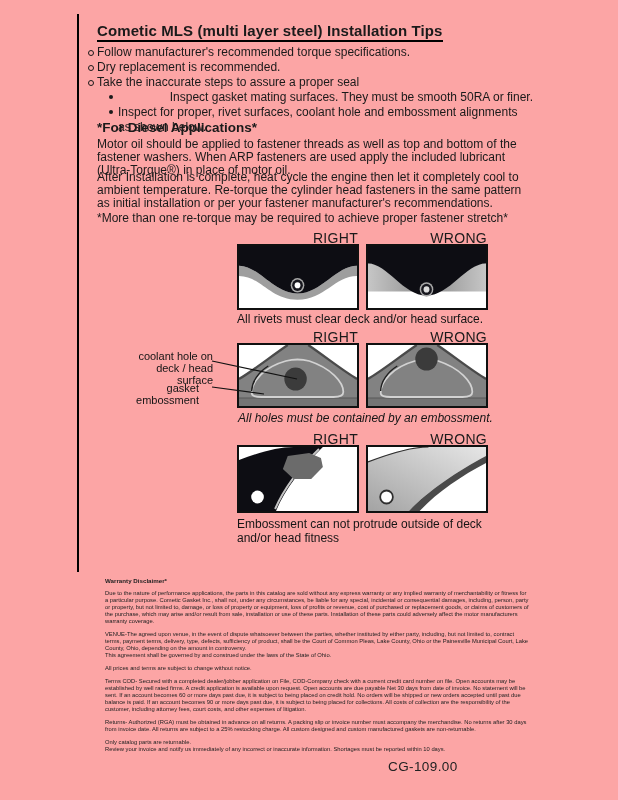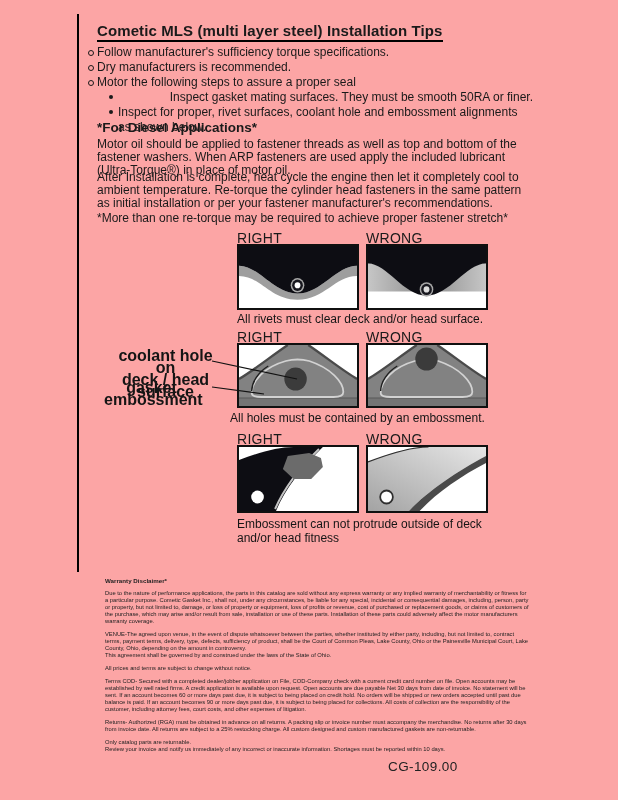--- a/index.html
+++ b/index.html
@@ -14,27 +14,27 @@
   }
   .bullets{position:absolute;left:88px;top:45px;width:445px;font-size:12px;line-height:15px;}
   .brow{display:flex;align-items:flex-start;}
   .brow .glyph{flex:0 0 9px;display:flex;}
   .b-circle{width:4px;height:4px;border:1px solid #1a1a1a;border-radius:50%;margin-top:4.5px;}
   .b-dot{width:4px;height:4px;background:#1a1a1a;border-radius:50%;margin-top:5px;}
   .sub{margin-left:21px;justify-content:space-between;}
   .diesel-h{position:absolute;left:97px;top:120px;font-size:13.5px;font-weight:bold;}
   .para{position:absolute;left:97px;width:436px;font-size:12px;line-height:13px;}
   .p1{top:138px;} .p2{top:171px;} .p3{top:212px;}
-  .rw-label{position:absolute;width:121px;text-align:left;font-size:14px;color:#1a1a1a;letter-spacing:.3px;}
+  .rw-label{position:absolute;width:121px;text-align:right;font-size:14px;color:#1a1a1a;letter-spacing:.3px;}
   .dbox{
     position:absolute;width:122px;box-sizing:border-box;border:2px solid #101010;background:#fff;
   }
   .dbox svg{display:block;width:100%;height:100%;}
   .caption{position:absolute;font-size:12px;line-height:14px;color:#151515;}
-  .dlabel{position:absolute;width:95px;text-align:center;font-size:16px;line-height:12px;color:#151515;font-weight:bold;}
+  .dlabel{position:absolute;width:95px;text-align:right;font-size:11px;line-height:12px;color:#151515;}
   .leaders{position:absolute;left:210px;top:345px;width:95px;height:55px;z-index:5;}
   .warranty{position:absolute;left:105px;top:577px;width:424px;font-size:5.8px;line-height:7px;color:#222;}
   .warranty .wh{font-weight:bold;margin-bottom:6px;font-size:6.2px;}
   .warranty p{margin:0 0 6px 0;}
   .warranty p.tight{margin-bottom:0;}
   .footer-code{position:absolute;left:388px;top:759px;font-size:13.5px;letter-spacing:.4px;color:#222;}
 </style>
 </head>
 <body>
 
@@ -42,33 +42,33 @@
 
   <div class="vrule"></div>
 
   <div class="title">Cometic MLS (multi layer steel) Installation Tips</div>
 
   <div class="bullets">
     <div class="brow">
       <span class="glyph">
           <span class="b-circle"></span>
         </span>
-      <span>Follow manufacturer's sufficiency torque specifications.</span>
+      <span>Follow manufacturer's recommended torque specifications.</span>
     </div>
     <div class="brow">
       <span class="glyph">
           <span class="b-circle"></span>
         </span>
-      <span>Dry manufacturers is recommended.</span>
+      <span>Dry replacement is recommended.</span>
     </div>
     <div class="brow">
       <span class="glyph">
           <span class="b-circle"></span>
         </span>
-      <span>Motor the following steps to assure a proper seal</span>
+      <span>Take the inaccurate steps to assure a proper seal</span>
     </div>
     <div class="brow sub">
       <span class="glyph">
           <span class="b-dot"></span>
         </span>
       <span>Inspect gasket mating surfaces.  They must be smooth 50RA or finer.</span>
     </div>
     <div class="brow sub">
       <span class="glyph">
           <span class="b-dot"></span>
@@ -149,21 +149,21 @@
       <line x1="0" y1="53" x2="121" y2="53" stroke="#595959" stroke-width="1.2"></line>
       <path d="M0,0 H50 C32,12 14,26 0,34 Z" fill="#ffffff"></path>
       <path d="M50,0 C32,12 14,26 0,34" fill="none" stroke="#4a4a4a" stroke-width="2.4"></path>
       <path d="M121,0 H71 C89,12 107,26 121,34 Z" fill="#ffffff"></path>
       <path d="M71,0 C89,12 107,26 121,34" fill="none" stroke="#4a4a4a" stroke-width="2.4"></path>
       <path d="M13,48 C13,36 26,22 48,16 C56,14 64,14 72,16 C94,23 107,37 107,47 C107,51 103,52 97,52 L23,52 C17,52 13,51 13,48 Z" fill="none" stroke="#d2d2d2" stroke-width="1.8"></path>
       <path d="M13,46 C13,37 20,27 30,21" fill="none" stroke="#1f1f1f" stroke-width="1.4"></path>
       <circle cx="60" cy="14" r="11.5" fill="#3b3b3b"></circle>
     </svg>
   </div>
-  <div class="caption" style="left:230px;top:411px;">All holes must be contained by an embossment.</div>
+  <div class="caption" style="left:238px;top:411px;font-style:italic;">All holes must be contained by an embossment.</div>
 
   <div class="rw-label" style="left:237px;top:431px;">RIGHT</div>
   <div class="rw-label" style="left:366px;top:431px;">WRONG</div>
 
   <div class="dbox" style="left:237px;top:445px;height:68px;">
     <svg viewBox="0 0 121 64" preserveAspectRatio="none">
       <rect x="0" y="0" width="121" height="64" fill="#ffffff"></rect>
       <path d="M0,13 C22,5 40,0 56,0 L86,0 C64,21 46,44 38,64 L0,64 Z" fill="#0d0d13"></path>
       <path d="M82,2 C61,22 45,44 37,62" fill="none" stroke="#c4c4c4" stroke-width="2"></path>
       <path d="M50,9 L72,6 L84,11 L86,20 L74,32 L56,32 L45,22 Z" fill="#6b6b6b"></path>

